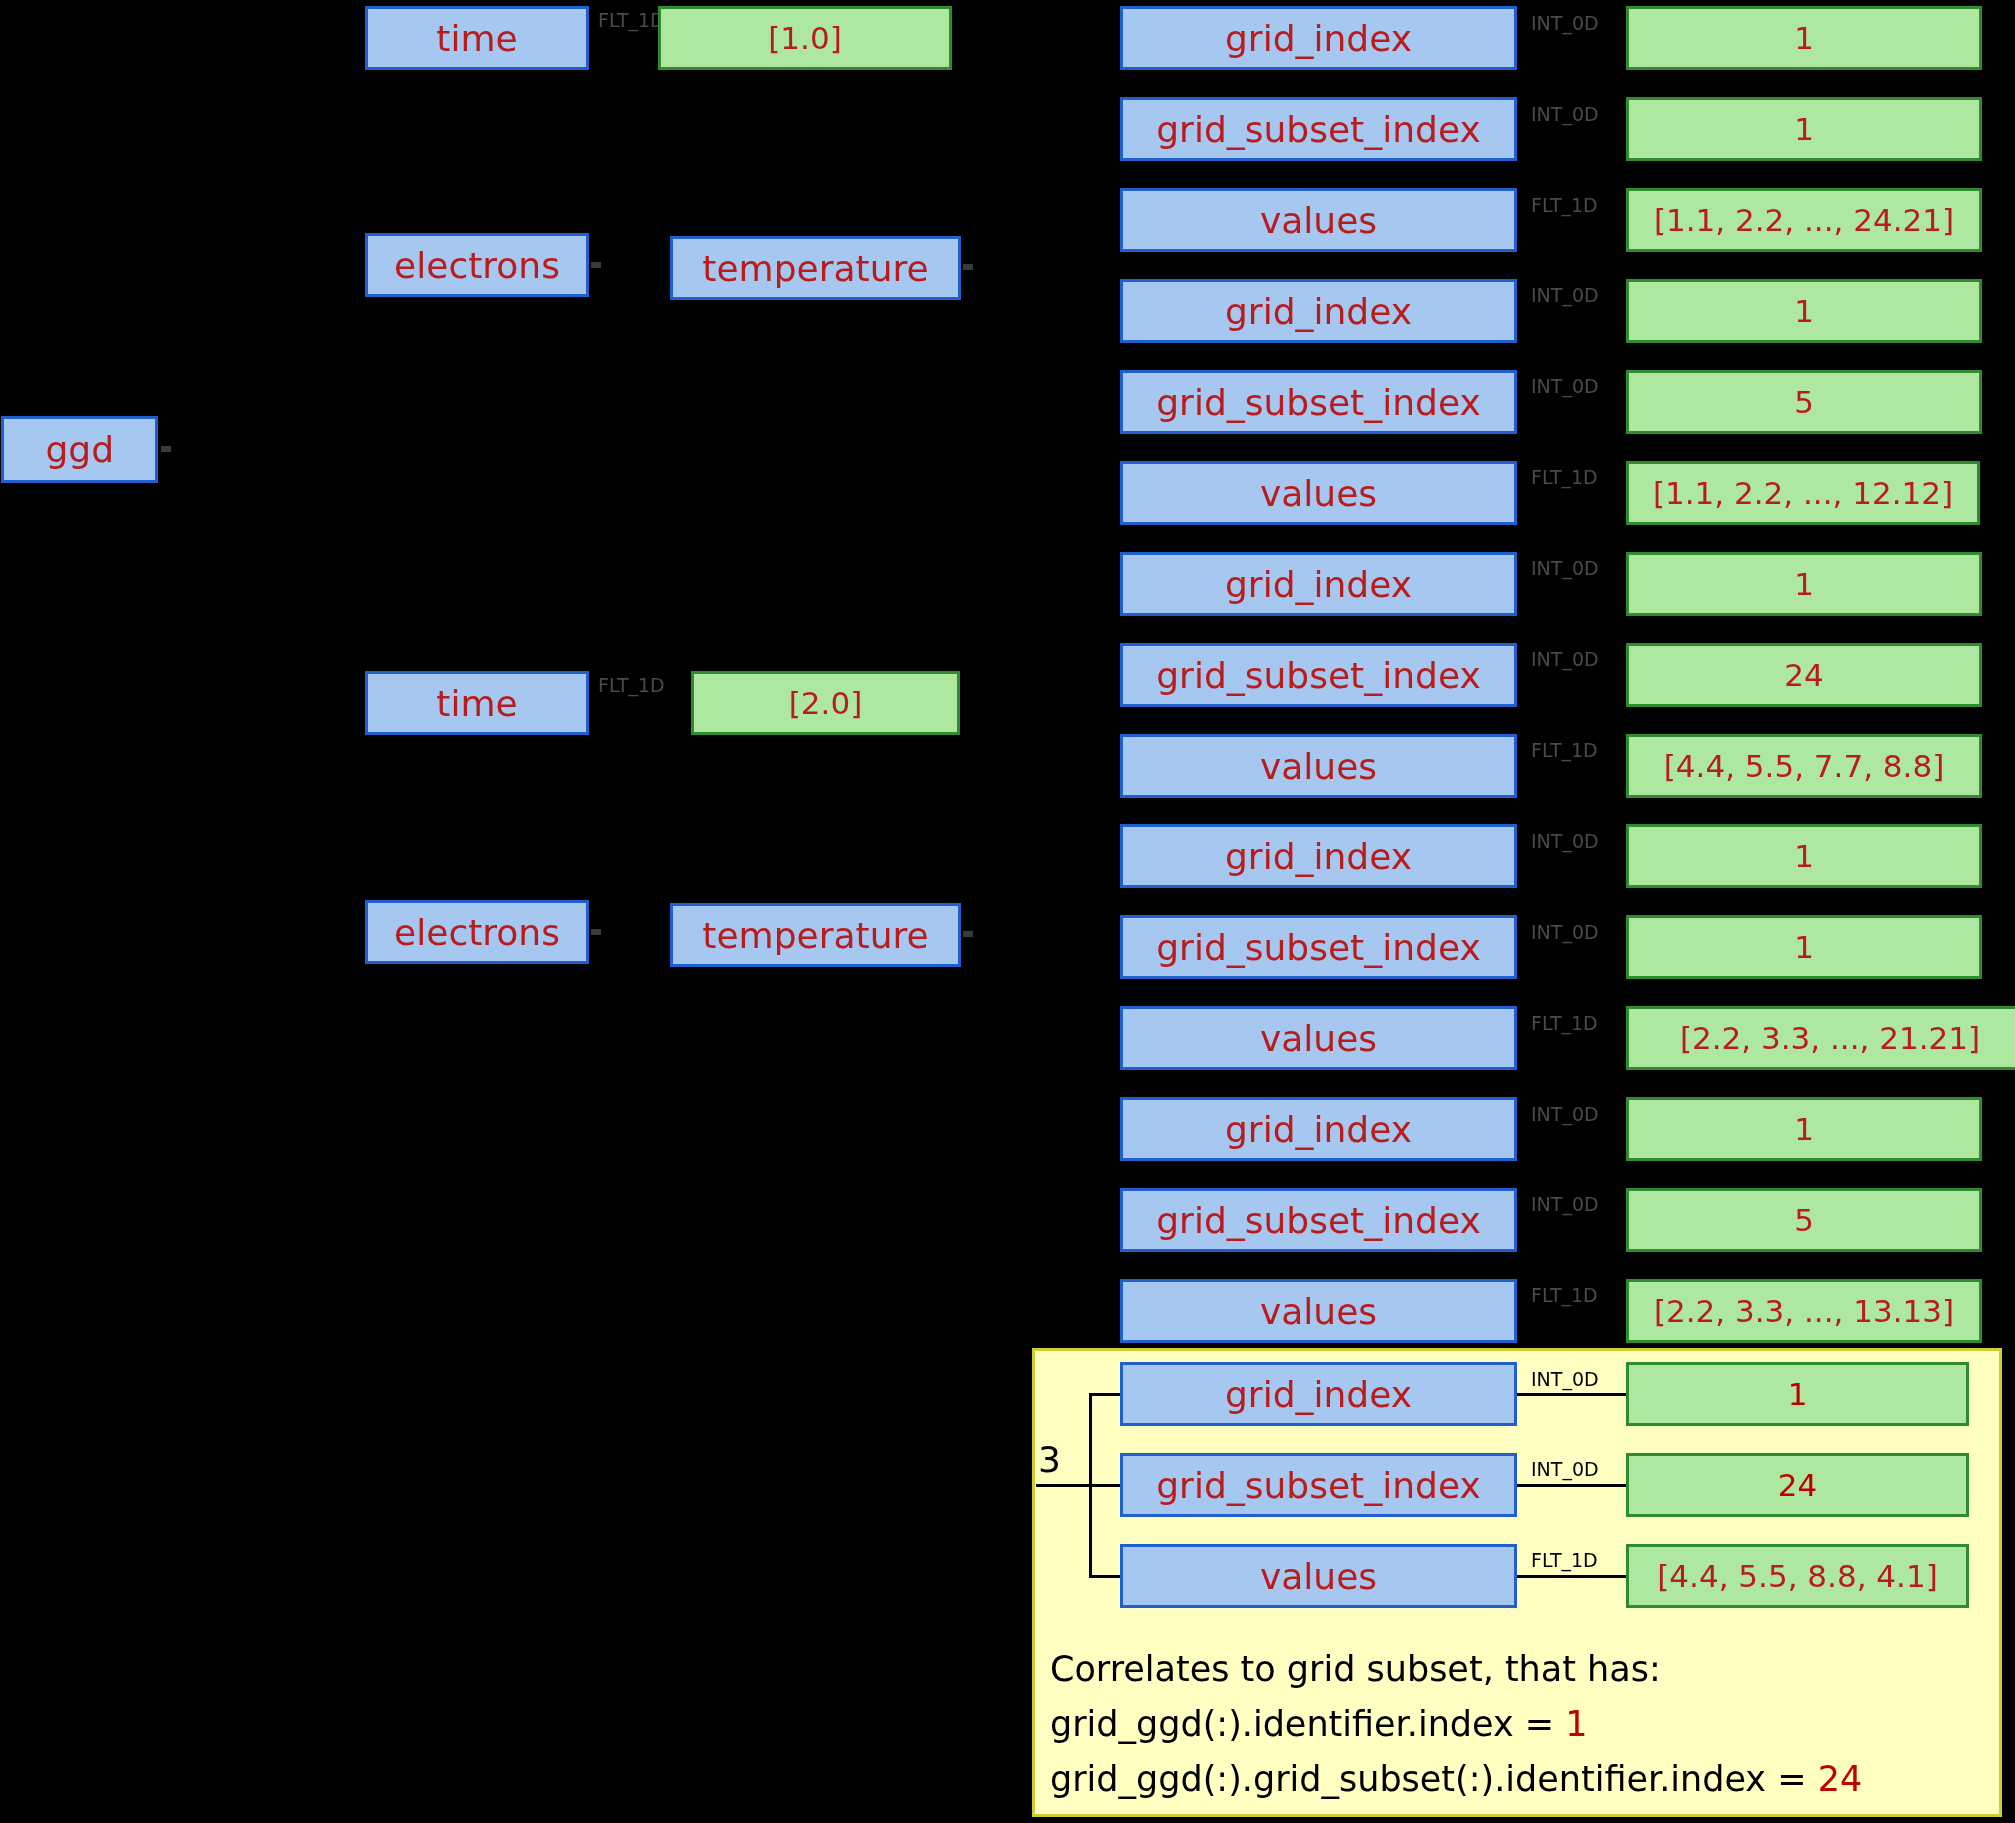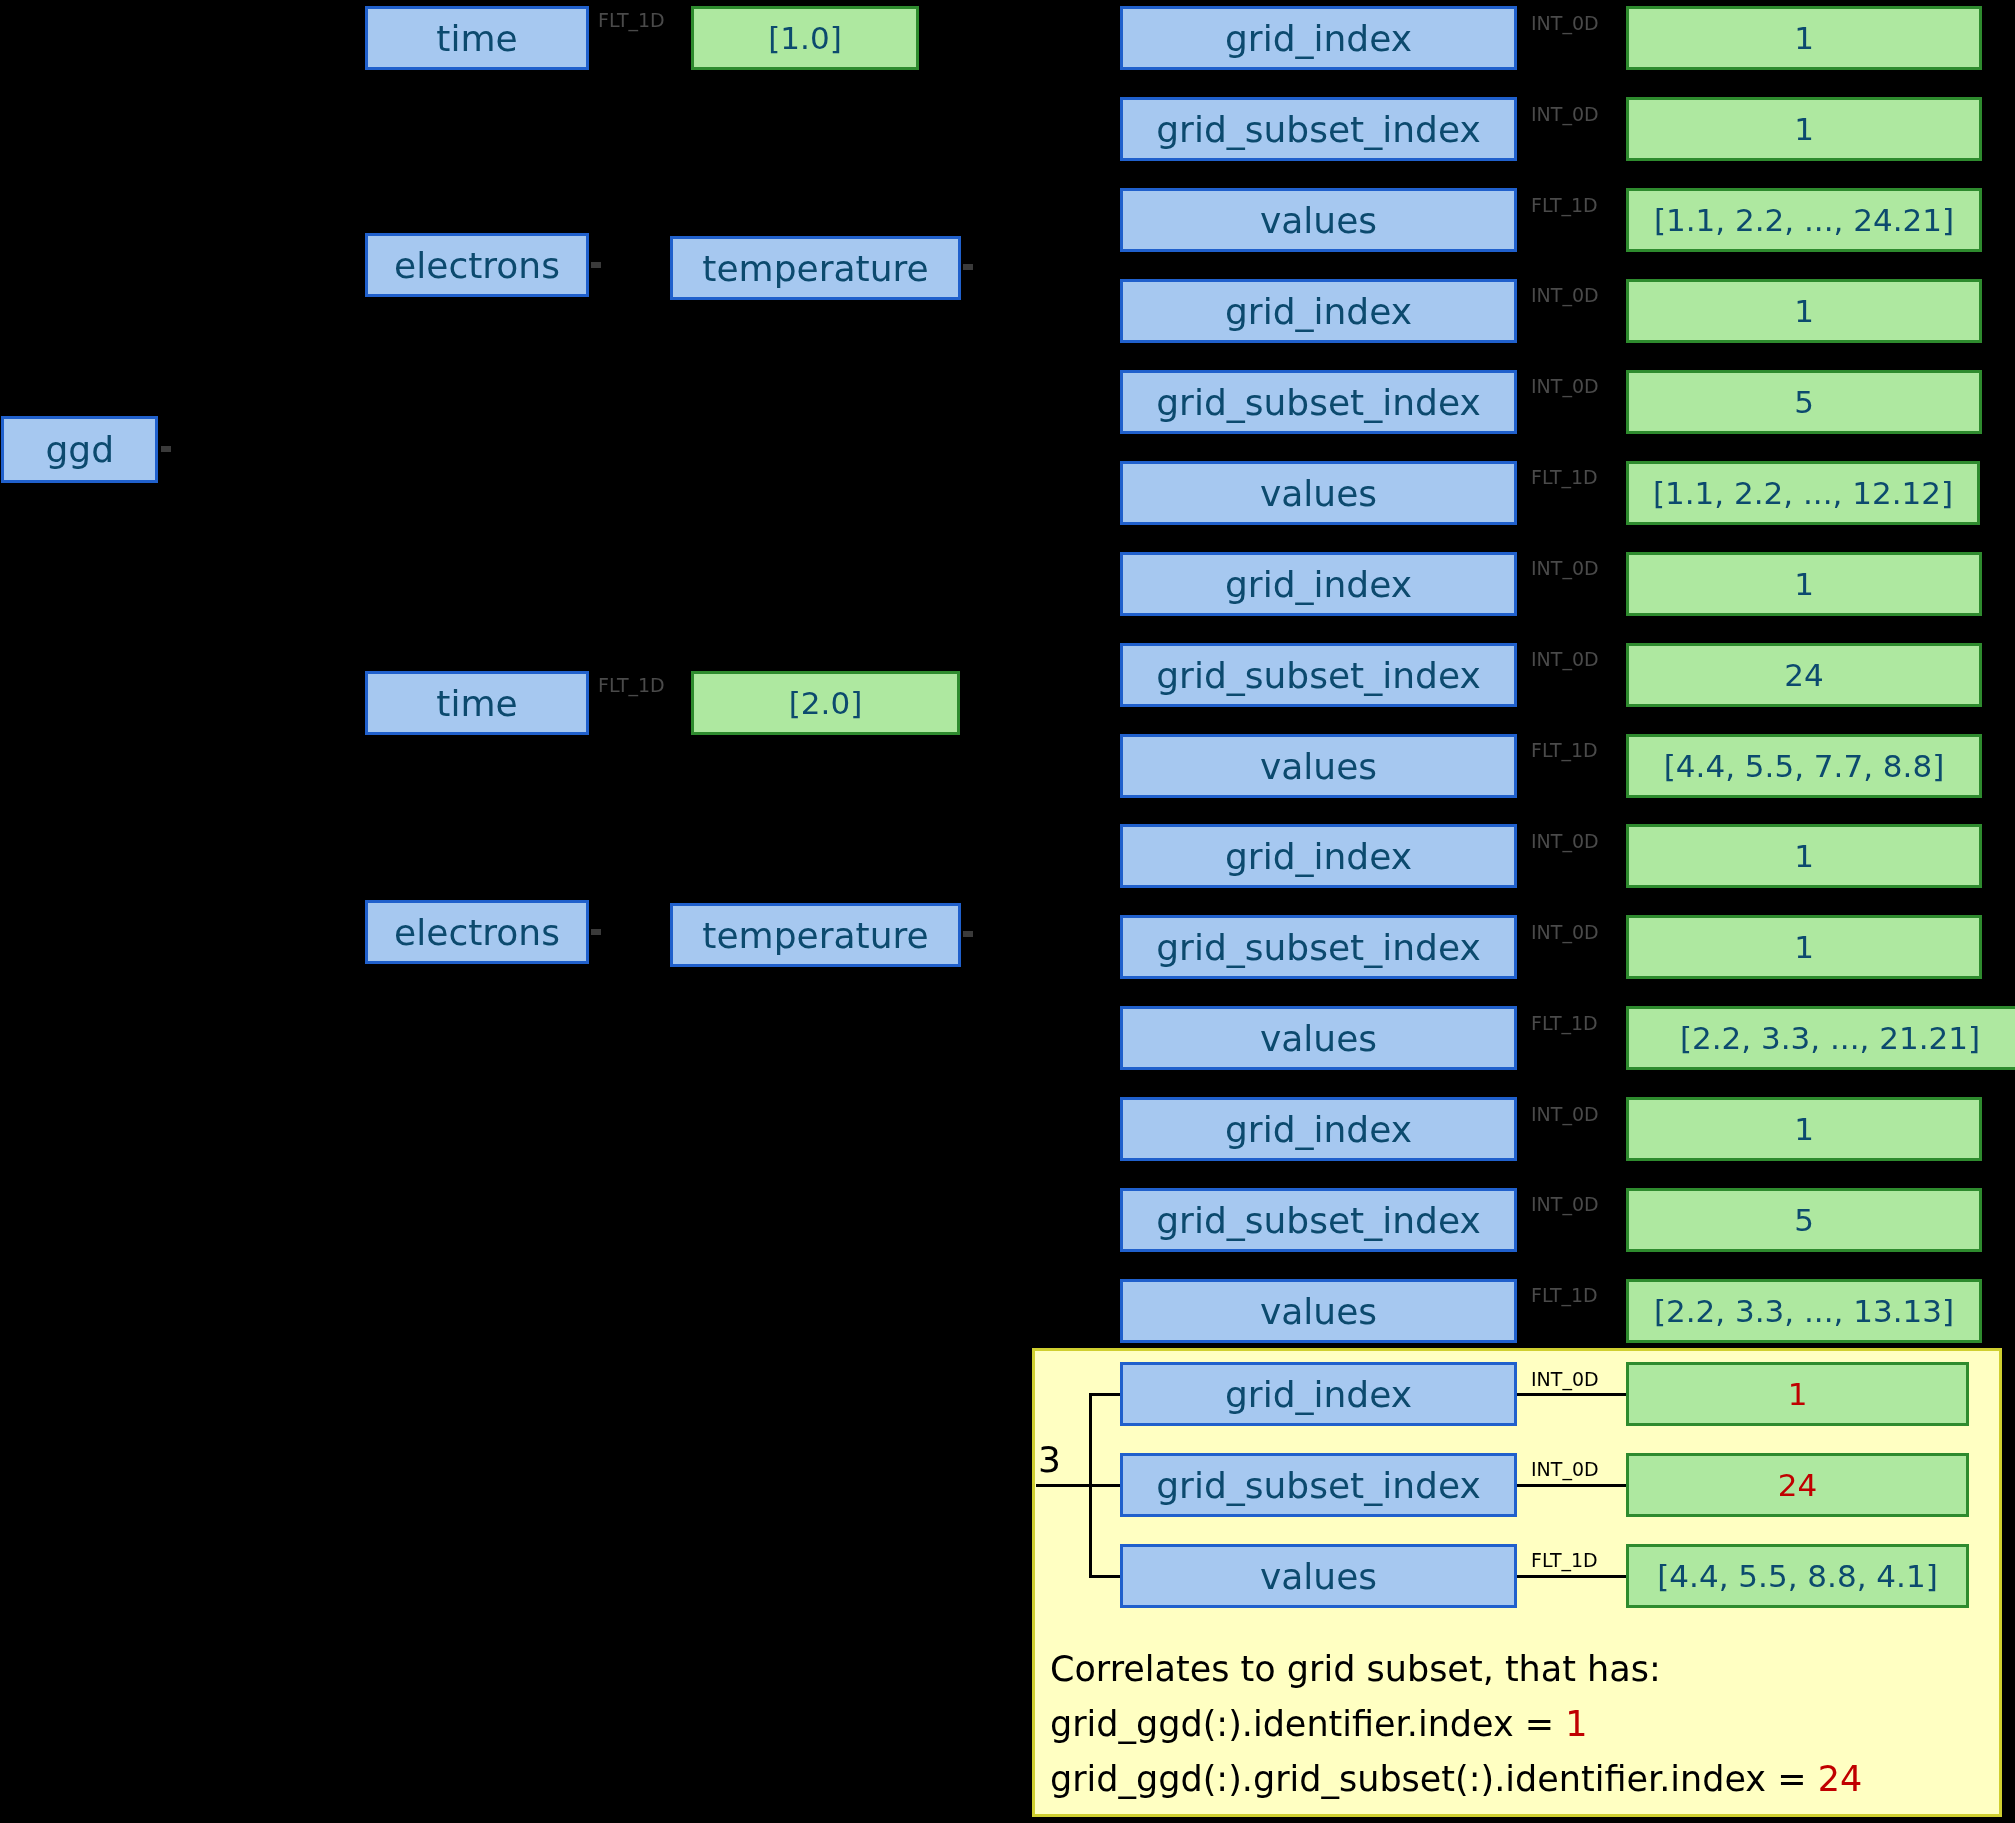--- a/index.html
+++ b/index.html
@@ -8,21 +8,21 @@
     position: relative;
     background: var(--background, #000);
     font-family: "DejaVu Sans", sans-serif;
     overflow: hidden;
   }
   .canvas { position: absolute; inset: 0; }
   .box {
     position: absolute;
     box-sizing: border-box;
     display: flex; align-items: center; justify-content: center;
-    color: #0c4a6e;
+    color: #b91c1c;
     white-space: nowrap;
   }
   .bluebox {
     background: var(--node-fill, #a6c8f0);
     border: 3.8px solid var(--node-border, #2060cc);
     font-size: 36px;
     height: 64px;
   }
   .greenbox {
     background: var(--value-fill, #aee8a0);
@@ -68,21 +68,21 @@
 </head>
 <body>
 
 <div class="canvas">
 
   <div class="box bluebox" style="left:1.3px;top:416px;width:157px;height:67px">ggd</div>
   <div class="stub" style="left:161px;top:446px"></div>
 
   <div class="box bluebox" style="left:365px;top:6.4px;width:224px">time</div>
   <div class="typelabel" style="left:598px;top:10.2px">FLT_1D</div>
-  <div class="box greenbox" style="left:691px;top:6.4px;width:228px">[1.0]</div>
+  <div class="box greenbox" style="left:658px;top:6.4px;width:294px">[1.0]</div>
 
   <div class="box bluebox" style="left:365px;top:233px;width:224px">electrons</div>
   <div class="stub" style="left:591px;top:262px"></div>
   <div class="box bluebox" style="left:670px;top:236px;width:291px">temperature</div>
   <div class="stub" style="left:963px;top:264px"></div>
 
   <div class="box bluebox" style="left:365px;top:671px;width:224px">time</div>
   <div class="typelabel" style="left:598px;top:675px">FLT_1D</div>
   <div class="box greenbox" style="left:691px;top:671px;width:269px">[2.0]</div>
 

